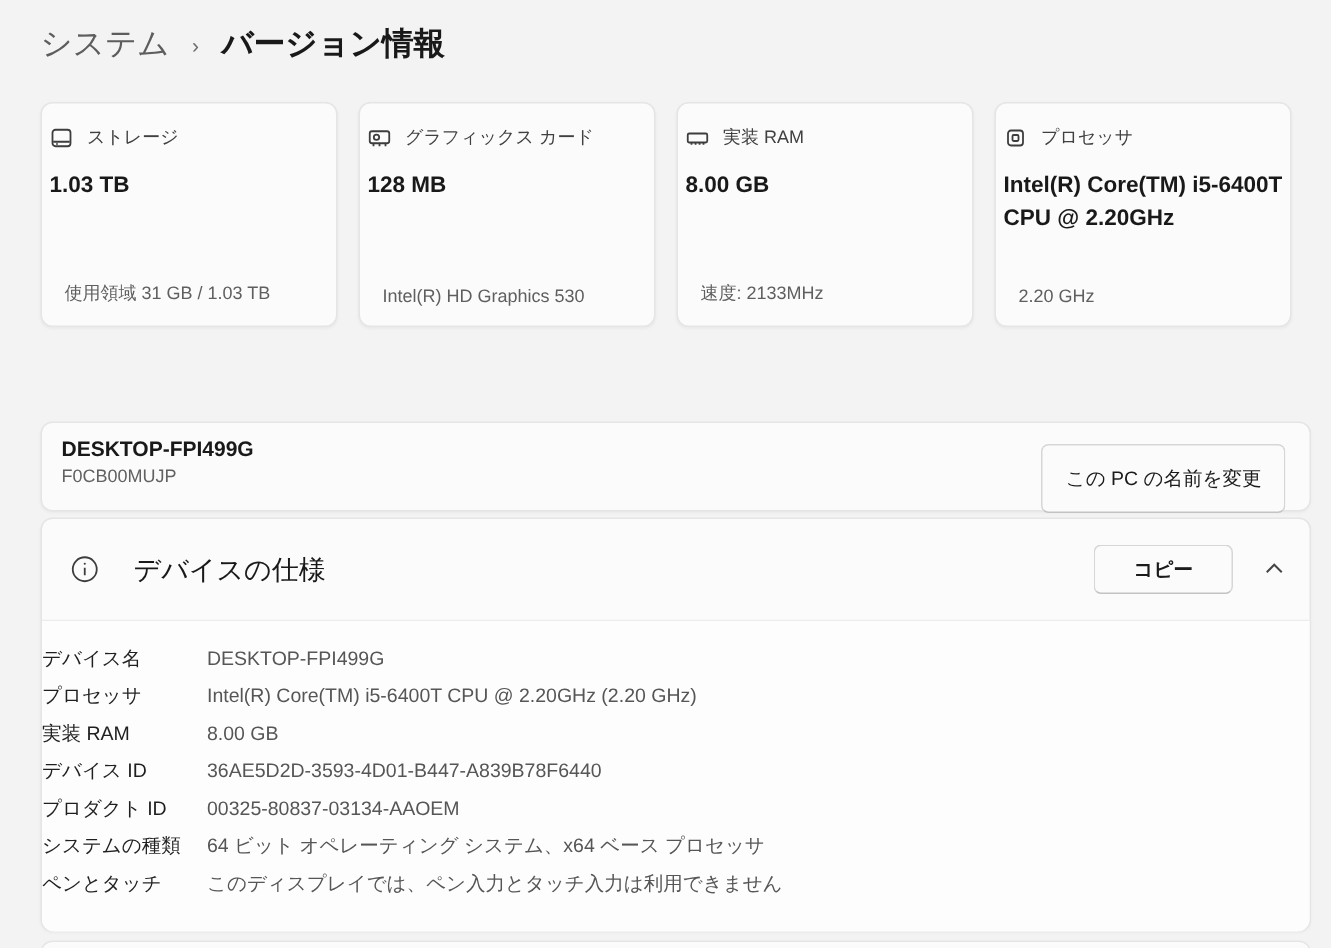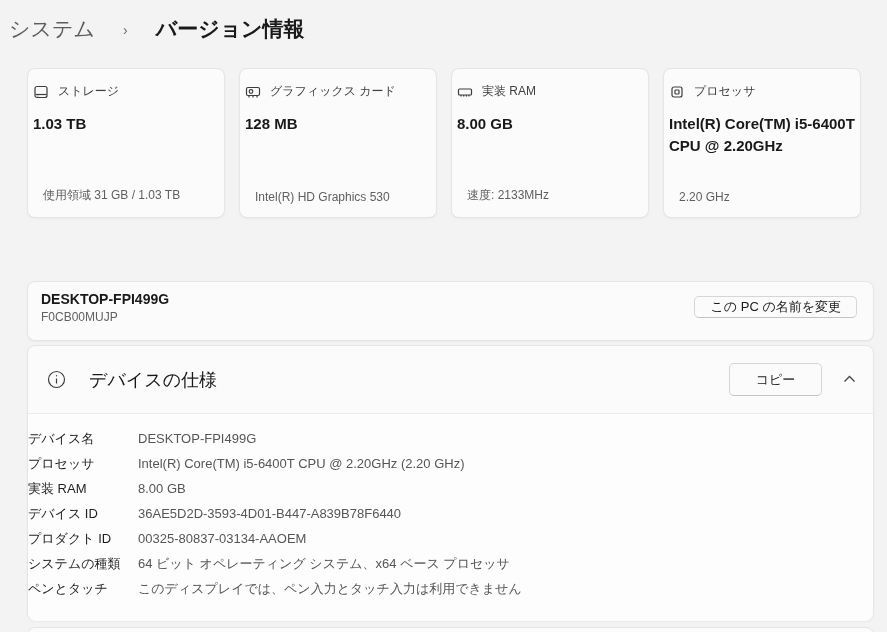--- a/index.html
+++ b/index.html
@@ -3,21 +3,21 @@
 <meta charset="utf-8">
 <style>
   html,body{margin:0;padding:0;}
   body{
     width:887px;height:632px;position:relative;overflow:hidden;
     background:#f3f3f3;color:#1b1b1b;
     font-family:"Liberation Sans","DejaVu Sans",sans-serif;
     -webkit-font-smoothing:antialiased;
   }
   
-  .breadcrumb{position:absolute;left:9px;top:15px;display:flex;align-items:center;gap:28px;font-size:21px;}
+  .breadcrumb{position:absolute;left:27px;top:15px;display:flex;align-items:center;gap:15px;font-size:21px;}
   .crumb-parent{color:#5d5d5d;font-weight:400;cursor:pointer;}
   .crumb-sep{color:#6a6a6a;font-size:14px;transform:translateY(1px);}
   .crumb-current{color:#191919;font-weight:700;}
 
   
   .cards-row{position:absolute;left:27px;top:68px;display:flex;gap:14px;}
   .card{
     width:198px;height:150px;box-sizing:border-box;position:relative;
     background:#fbfbfb;border:1px solid #e5e5e5;border-radius:8px;
     padding:14px 5px;box-shadow:0 1px 2px rgba(0,0,0,0.04);
@@ -35,33 +35,33 @@
   }
 
   
   .device-card{
     position:absolute;left:27px;top:281px;width:847px;height:60px;box-sizing:border-box;
     background:#fbfbfb;border:1px solid #e5e5e5;border-radius:8px;
     padding:9px 16px 0 13px;box-shadow:0 1px 2px rgba(0,0,0,0.04);
   }
   .device-name{font-size:14px;font-weight:600;color:#191919;}
   .device-serial{font-size:12px;color:#616161;margin-top:3px;}
-  .rename-btn{position:absolute;right:16px;top:14px;height:22px;padding:0 15px;}
+  .rename-btn{position:absolute;right:16px;top:14px;height:46px;padding:0 15px;}
 
   
   .specs-card{
     position:absolute;left:27px;top:345px;width:847px;height:276px;box-sizing:border-box;
     background:#fbfbfb;border:1px solid #e5e5e5;border-radius:8px;
     box-shadow:0 1px 2px rgba(0,0,0,0.04);
   }
   .specs-header{height:67px;display:flex;align-items:center;cursor:pointer;}
   .info-ic{margin-left:19px;display:flex;}
   .specs-title{margin-left:23px;font-size:18px;color:#191919;}
   .header-spacer{flex:1;}
-  .copy-btn{width:93px;height:33px;}
+  .copy-btn{width:93px;height:33px;font-weight:bold;}
   .chev{margin-left:21px;margin-right:17px;display:flex;cursor:pointer;}
 
   .specs-body{
     height:208px;box-sizing:border-box;padding-top:12px;
     background:#fdfdfd;border-top:1px solid #ececec;border-radius:0 0 8px 8px;
   }
   .spec-row{display:flex;align-items:center;height:25px;font-size:13px;}
   .spec-label{width:110px;flex-shrink:0;color:#1f1f1f;}
   .spec-value{color:#565656;white-space:nowrap;}
 

